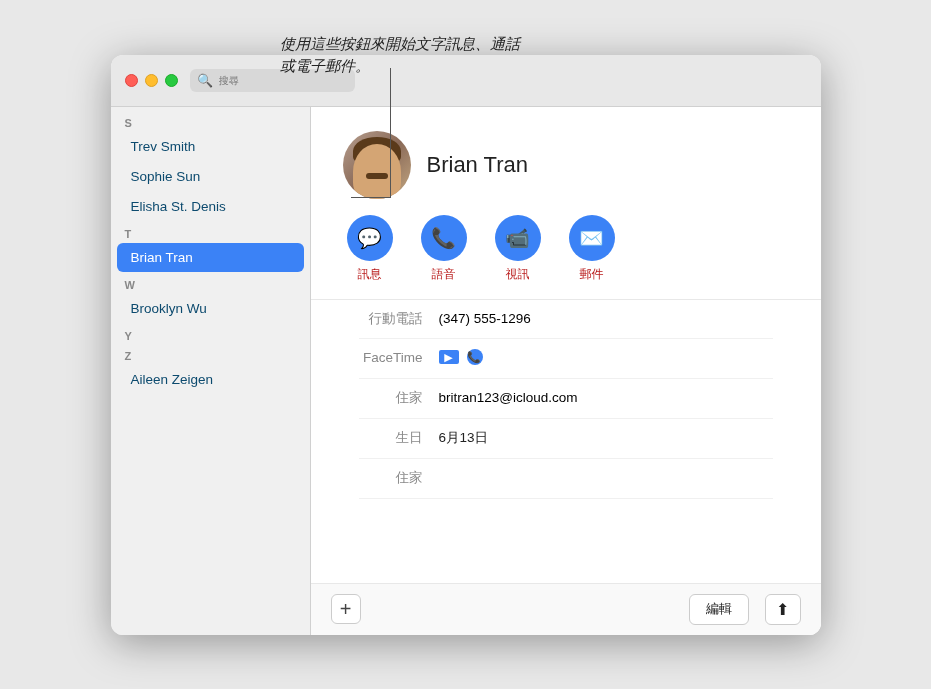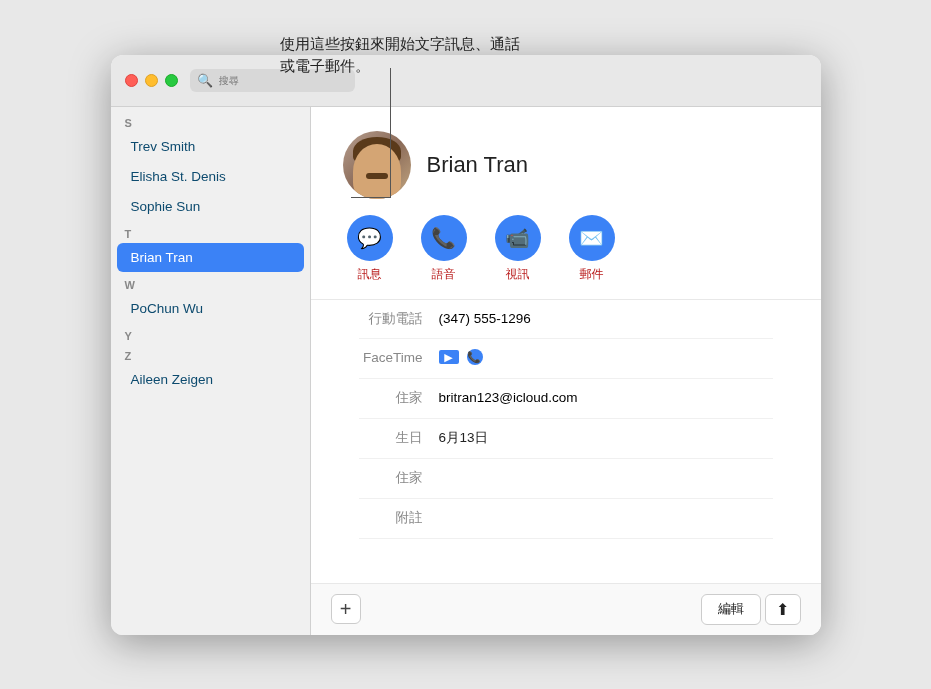--- a/index.html
+++ b/index.html
@@ -16,20 +16,21 @@
     
     .tooltip-bubble {
       position: absolute;
       top: 10px;
       left: 280px;
       font-size: 15px;
       color: #222;
       line-height: 1.5;
       z-index: 10;
       white-space: pre-line;
+      font-style: italic;
     }
 
     .tooltip-line {
       position: absolute;
       top: 68px;
       left: 390px;
       width: 1px;
       height: 130px;
       border-left: 1px solid #555;
       z-index: 10;
@@ -304,21 +305,21 @@
       background: #fff;
       font-size: 20px;
       cursor: pointer;
       display: flex;
       align-items: center;
       justify-content: center;
       color: #444;
     }
     .footer-right {
       display: flex;
-      gap: 4px;
+      gap: 16px;
     }
     .edit-btn, .share-btn {
       padding: 5px 16px;
       border-radius: 6px;
       border: 1px solid #ccc;
       background: #fff;
       font-size: 13px;
       cursor: pointer;
       color: #222;
     }
@@ -348,28 +349,28 @@
       <input class="search-input" type="text" placeholder="搜尋" style="">
     </div>
   </div>
 
   <div class="content">
 
     <div class="sidebar">
 
       <div class="section-letter">S</div>
       <div class="contact-item">Trev Smith</div>
+      <div class="contact-item">Sophie Sun</div>
       <div class="contact-item">Elisha St. Denis</div>
-      <div class="contact-item">Sophie Sun</div>
 
       <div class="section-letter">T</div>
       <div class="contact-item selected">Brian Tran</div>
 
       <div class="section-letter">W</div>
-      <div class="contact-item">PoChun Wu</div>
+      <div class="contact-item">Brooklyn Wu</div>
 
       <div class="section-letter">Y</div>
 
       <div class="section-letter">Z</div>
       <div class="contact-item">Aileen Zeigen</div>
 
     </div>
 
     <div class="detail">
 
@@ -429,24 +430,20 @@
 
         <div class="field-row">
           <span class="field-label">生日</span>
           <span class="field-value">6月13日</span>
         </div>
 
         <div class="field-row">
           <span class="field-label">住家</span>
         </div>
 
-        <div class="field-row">
-          <span class="field-label">附註</span>
-          <span class="field-value"></span>
-        </div>
 
       </div>
 
       <div class="footer">
         <button class="add-btn">+</button>
         <div class="footer-right">
           <button class="edit-btn">編輯</button>
           <button class="share-btn">⬆</button>
         </div>
       </div>

